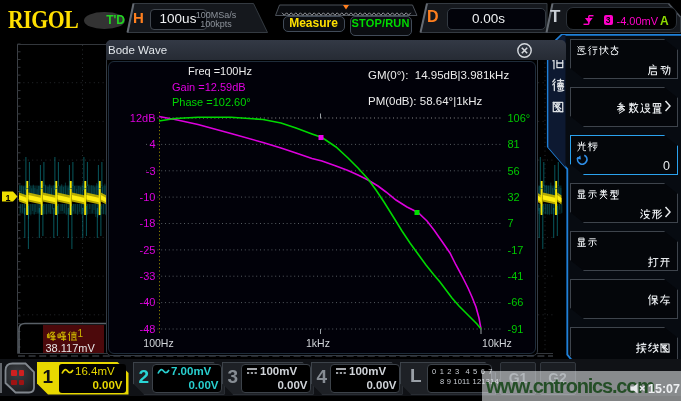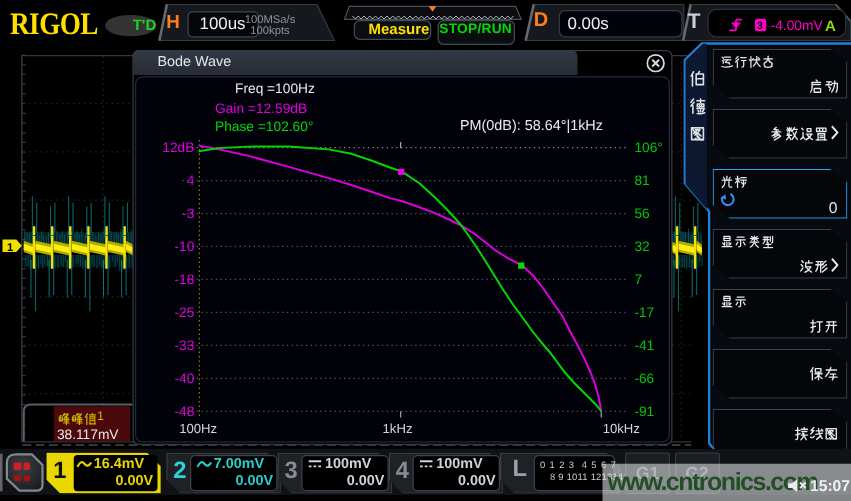--- a/index.html
+++ b/index.html
@@ -342,24 +342,24 @@
       <path d="M668.5 0.5 L680.5 14" stroke="#50565e" stroke-width="1.5"></path>
     </svg>
 <div class="abs" style="left:133px;top:9px;color:#ff7f1e;font-size:15px;font-weight:bold">H</div>
 <div class="abs" style="left:149.5px;top:9px;width:57px;height:20.5px;background:#04060a;border:1.5px solid #40464e;border-radius:4px;text-align:center;line-height:18px;color:#eef0f2;font-size:13.5px">100us</div>
 <div class="abs" style="left:180px;top:10.5px;width:72px;text-align:center;color:#8d939b;font-size:9px;line-height:9px">100MSa/s<br>100kpts</div>
 <svg class="abs" style="left:275px;top:4px" width="143" height="13">
       <path d="M4.5 1 H137.5 L142 11.5 H0.5 Z" fill="#0a0c10" stroke="#4a5058" stroke-width="1"></path>
       <polyline points="7.0 8.8,9.3 11.2,11.6 8.8,13.9 11.2,16.2 8.8,18.5 11.2,20.8 8.8,23.1 11.2,25.4 8.8,27.7 11.2,30.0 8.8,32.3 11.2,34.6 8.8,36.9 11.2,39.2 8.8,41.5 11.2,43.8 8.8,46.1 11.2,48.4 8.8,50.7 11.2,53.0 8.8,55.3 11.2,57.6 8.8,59.9 11.2,62.2 8.8,64.5 11.2,66.8 8.8,69.1 11.2,71.4 8.8,73.7 11.2,76.0 8.8,78.3 11.2,80.6 8.8,82.9 11.2,85.2 8.8,87.5 11.2,89.8 8.8,92.1 11.2,94.4 8.8,96.7 11.2,99.0 8.8,101.3 11.2,103.6 8.8,105.9 11.2,108.2 8.8,110.5 11.2,112.8 8.8,115.1 11.2,117.4 8.8,119.7 11.2,122.0 8.8,124.3 11.2,126.6 8.8,128.9 11.2,131.2 8.8,133.5 11.2,135.8 8.8" fill="none" stroke="#b5b9bf" stroke-width="0.8"></polyline>
       <path d="M68 1 h6 l-3 4.4 Z" fill="#ff7f1e"></path>
     </svg>
-<div class="abs" style="left:282.5px;top:15.5px;width:62px;height:16px;background:#0b0d11;border:1.8px solid #414b58;border-radius:5px;text-align:right;line-height:12.5px;color:#ffe000;font-size:12px;font-weight:bold">Measure</div>
+<div class="abs" style="left:282.5px;top:15.5px;width:62px;height:16px;background:#0b0d11;border:1.8px solid #414b58;border-radius:5px;text-align:center;line-height:12.5px;color:#ffe000;font-size:12px;font-weight:bold">Measure</div>
 <div class="abs" style="left:349.5px;top:15.5px;width:62px;height:20px;background:#0b0d11;border:1.8px solid #414b58;border-radius:5px;text-align:center;line-height:12.5px;color:#00dc00;font-size:11px;font-weight:bold;letter-spacing:0.2px">STOP/RUN</div>
 <div class="abs" style="left:427px;top:8px;color:#ff7f1e;font-size:16px;font-weight:bold">D</div>
-<div class="abs" style="left:447px;top:7.5px;width:99px;height:22px;background:#02030a;border:1.5px solid #333a42;border-radius:5px;color:#eef0f2;font-size:13.5px;line-height:19px;padding-left:6px">0.00s</div>
+<div class="abs" style="left:447px;top:7.5px;width:99px;height:22px;background:#02030a;border:1.5px solid #333a42;border-radius:5px;color:#eef0f2;font-size:13.5px;line-height:19px;padding-left:24px">0.00s</div>
 <div class="abs" style="left:550px;top:6.5px;color:#c9ced4;font-size:17px;font-weight:bold">T</div>
 <div class="abs" style="left:565.5px;top:7px;width:111px;height:22.5px;background:#000;border:1.5px solid #2b3138;border-radius:7px"></div>
 <svg class="abs" style="left:582px;top:14px" width="13" height="12" viewBox="0 0 13 12">
       <g stroke="#ff00c8" fill="none" stroke-width="1.4">
         <path d="M6.8 1.7 H11.5"></path>
         <path d="M6.8 1.7 V10.3"></path>
         <path d="M1.5 10.3 H6.8"></path>
       </g>
       <path d="M2.9 3.9 H10.7 L6.8 8.9 Z" fill="#ff00c8"></path>
     </svg>
@@ -439,29 +439,30 @@
         <use href="#zbao" x="0"></use>
         <use href="#zcun" x="16"></use>
       </svg></div>
 <div class="abs" style="left:570px;top:327.0px;width:108px;height:40px;background:#04060a;border:1.8px solid #3e444c;clip-path:polygon(0 0,calc(100% - 14px) 0,100% 11px,100% 100%,14px 100%,0 calc(100% - 11px))"></div>
     <div class="abs" style="left:635.0px;top:339.5px"><svg width="36.0" height="12.0" viewBox="0 0 48 16" style="color:#e6e9ec;">
         <use href="#zjie" x="0"></use>
         <use href="#zxian4" x="16"></use>
         <use href="#ztu" x="32"></use>
       </svg></div>
 <div class="abs" style="left:106px;top:40px;width:432px;height:316px;background:#000;border:1px solid #333b45;border-radius:5px"></div>
-<div class="abs" style="left:106px;top:40px;width:356px;height:20px;background:linear-gradient(#333945,#262b34);border-radius:5px 5px 0 0;color:#e2e6ea;font-size:11.5px;line-height:20px;padding-left:20px">Bode Wave</div>
+<div class="abs" style="left:106px;top:40px;width:460px;height:20px;background:linear-gradient(#333945,#262b34);border-radius:5px 5px 0 0;color:#e2e6ea;font-size:11.5px;line-height:20px;padding-left:2px">Bode Wave</div>
 <svg class="abs" style="left:517px;top:42.5px" width="15" height="15">
       <circle cx="7.5" cy="7.5" r="6.7" stroke="#d6dadf" stroke-width="1.4" fill="none"></circle>
       <path d="M4.8 4.8 L10.2 10.2 M10.2 4.8 L4.8 10.2" stroke="#d6dadf" stroke-width="1.6"></path>
     </svg>
 <div class="abs" style="left:108px;top:60.5px;width:428px;height:293px;background:#010109;border:1.5px solid #1e2c3a;border-radius:6px"></div>
 <div class="abs" style="left:188px;top:65px;color:#ececec;font-size:11px">Freq&nbsp;=100Hz</div>
 <div class="abs" style="left:172px;top:80.5px;color:#e000e0;font-size:11px">Gain&nbsp;=12.59dB</div>
 <div class="abs" style="left:172px;top:96px;color:#00d800;font-size:11px">Phase&nbsp;=102.60°</div>
+<div class="abs" style="left:368px;top:68.5px;color:#ececec;font-size:11.5px">GM(0°):&nbsp;&nbsp;14.95dB|3.981kHz</div>
 <div class="abs" style="left:368px;top:95px;color:#ececec;font-size:11.5px">PM(0dB): 58.64°|1kHz</div>
 <svg class="abs" style="left:0;top:0" width="681" height="401">
       <path d="M146 118 H503" stroke="#8a8a8a" stroke-width="1" stroke-dasharray="1 2.8"></path>
       <path d="M146 144.4H503M146 170.8H503M146 197.1H503M146 223.5H503M146 249.9H503M146 276.2H503M146 302.6H503M146 329.0H503" stroke="#565c61" stroke-width="1" stroke-dasharray="1 2.8"></path>
       <path d="M159.5 112 V335" stroke="#8a8000" stroke-width="1" stroke-dasharray="1.2 2.4"></path>
       <path d="M320.5 113.5 V118.5 M320.5 329 V334 M481 329 V334" stroke="#9aa0a5" stroke-width="1"></path>
       <text x="155.5" y="121.8" fill="#dc00dc" font-size="11" text-anchor="end">12dB</text>
       <text x="507.5" y="121.8" fill="#00c800" font-size="11">106°</text>
       <text x="155.5" y="148.2" fill="#dc00dc" font-size="11" text-anchor="end">4</text>
       <text x="507.5" y="148.2" fill="#00c800" font-size="11">81</text>
@@ -501,21 +502,21 @@
 <div class="abs" style="left:11.3px;top:370.3px;width:5.6px;height:5.6px;background:#cf2020;border-radius:1px"></div>
 <div class="abs" style="left:18.5px;top:370.3px;width:5.6px;height:5.6px;background:#cf2020;border-radius:1px"></div>
 <div class="abs" style="left:11.3px;top:379.6px;width:5.6px;height:5.6px;background:#9e1313;border-radius:1px"></div>
 <div class="abs" style="left:18.5px;top:379.6px;width:5.6px;height:5.6px;background:#9e1313;border-radius:1px"></div>
 <div class="abs" style="left:37.0px;top:362px;width:91.5px;height:32.5px;background:#e8d800;clip-path:polygon(0 0,calc(100% - 11px) 0,100% 11px,100% 100%,11px 100%,0 calc(100% - 11px))"></div>
     <div class="abs" style="left:58.5px;top:364px;width:67.5px;height:28.5px;background:#000;border-radius:3px"></div>
     <div class="abs" style="left:42.5px;top:365.5px;color:#111;font-size:19px;font-weight:bold">1</div>
     <svg class="abs" style="left:61.0px;top:366.5px" width="13" height="9" viewBox="0 0 13 9">
       <path d="M1 6.5 Q3.75 0.5 6.5 4 T12 3" stroke="#e8d800" stroke-width="1.7" fill="none"></path>
     </svg>
-    <div class="abs" style="left:75.0px;top:364.5px;color:#e8d800;font-size:11.5px;font-weight:bold">16.4mV</div>
+    <div class="abs" style="left:75.0px;top:364.5px;color:#e8d800;font-size:11.5px;font-weight:normal">16.4mV</div>
     <div class="abs" style="left:61.0px;top:378.5px;width:61.5px;text-align:right;color:#e8d800;font-size:11.5px;font-weight:bold">0.00V</div>
 <div class="abs" style="left:133.0px;top:362px;width:91.5px;height:32.5px;background:#1e2126;border:1.5px solid #3c4249;clip-path:polygon(0 0,calc(100% - 11px) 0,100% 11px,100% 100%,11px 100%,0 calc(100% - 11px))"></div>
     <div class="abs" style="left:152.0px;top:364px;width:69.5px;height:28.5px;background:#000;border:1.5px solid #3c4249;border-radius:4px"></div>
     <div class="abs" style="left:138.5px;top:365.5px;color:#2ad5d5;font-size:19px;font-weight:bold">2</div>
     <svg class="abs" style="left:157.0px;top:366.5px" width="13" height="9" viewBox="0 0 13 9">
       <path d="M1 6.5 Q3.75 0.5 6.5 4 T12 3" stroke="#28cfcf" stroke-width="1.7" fill="none"></path>
     </svg>
     <div class="abs" style="left:171.0px;top:364.5px;color:#28cfcf;font-size:11.5px;font-weight:bold">7.00mV</div>
     <div class="abs" style="left:157.0px;top:378.5px;width:61.5px;text-align:right;color:#28cfcf;font-size:11.5px;font-weight:bold">0.00V</div>
 <div class="abs" style="left:222.0px;top:362px;width:91.5px;height:32.5px;background:#1e2126;border:1.5px solid #3c4249;clip-path:polygon(0 0,calc(100% - 11px) 0,100% 11px,100% 100%,11px 100%,0 calc(100% - 11px))"></div>

